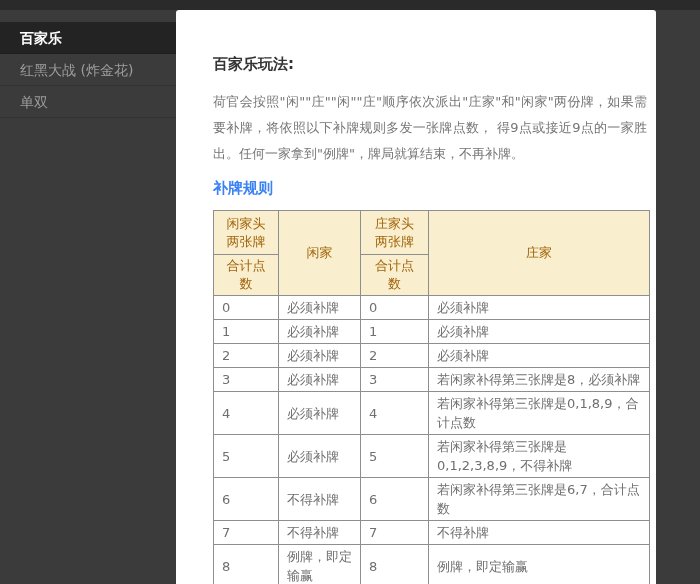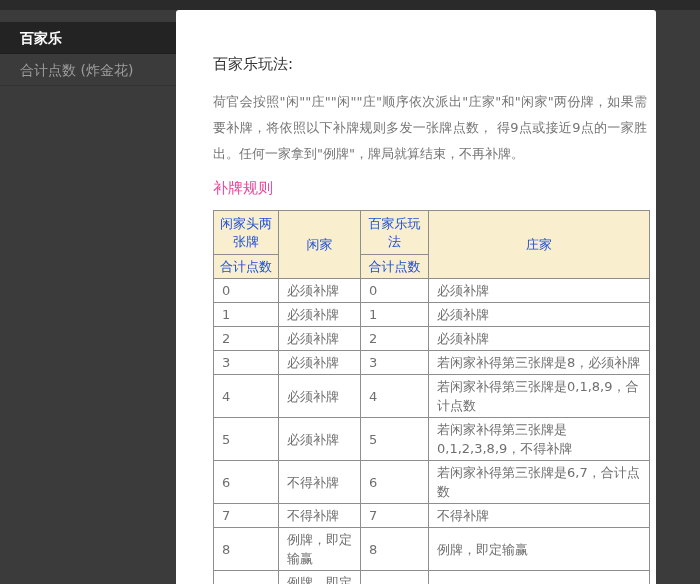--- a/index.html
+++ b/index.html
@@ -27,79 +27,80 @@
     background:#232323; color:#ffffff; font-weight:bold;
     border-bottom:1px solid #1e1e1e;
   }
   
   .panel {
     position:absolute; top:10px; left:176px; width:480px; height:574px;
     background:#ffffff; border-radius:3px 3px 0 0;
     padding:45px 6px 0 37px;
   }
   .page-title {
-    font-size:15px; font-weight:normal; color:#333333; margin-bottom:15px;
+    font-size:15px; font-weight:bold; color:#333333; margin-bottom:15px;
   }
   .intro {
     font-size:13px; color:#757575; line-height:26px;
     width:434px; margin-bottom:12px; text-align:justify;
   }
   .section-title {
-    font-size:15px; font-weight:normal; color:#ec4899; margin-bottom:12px;
+    font-size:15px; font-weight:bold; color:#3b82f6; margin-bottom:12px;
   }
   
   table.rules {
     border-collapse:collapse; table-layout:fixed; width:436px;
     font-size:13px; color:#6f6f6f;
   }
   table.rules th, table.rules td {
     border:1px solid #8e8e8e;
   }
   table.rules th {
-    background:#f9efcf; font-weight:normal; color:#1d4ed8;
-    text-align:center; padding:2px 5px; line-height:18px;
+    background:#f9efcf; font-weight:normal; color:#a16207;
+    text-align:center; padding:2px 12px; line-height:18px;
   }
   tr.hdr-top th.stacked { height:44px; }
   tr.hdr-bottom th { height:24px;font-family:Liberation Serif, serif; }
   table.rules td {
     padding:2px 8px; line-height:19px; height:21px;
     text-align:left; vertical-align:middle;
   }
   col.c1 { width:65px; }
   col.c2 { width:82px; }
   col.c3 { width:68px; }
   col.c4 { width:221px; }
 </style>
 </head>
 <body>
 
 <div class="topbar"></div>
 
 <nav class="sidebar">
   <div class="sidebar-item active">百家乐</div>
-  <div class="sidebar-item">合计点数 (炸金花)</div>
+  <div class="sidebar-item">红黑大战 (炸金花)</div>
+  <div class="sidebar-item">单双</div>
 </nav>
 
 <main class="panel">
   <h1 class="page-title">百家乐玩法:</h1>
   <p class="intro">荷官会按照"闲""庄""闲""庄"顺序依次派出"庄家"和"闲家"两份牌，如果需要补牌，将依照以下补牌规则多发一张牌点数， 得9点或接近9点的一家胜出。任何一家拿到"例牌"，牌局就算结束，不再补牌。</p>
   <h2 class="section-title">补牌规则</h2>
 
   <table class="rules">
     <colgroup>
         <col class="c1">
         <col class="c2">
         <col class="c3">
         <col class="c4">
       </colgroup>
     <tbody>
         <tr class="hdr-top">
       <th class="stacked">闲家头两张牌</th>
       <th rowspan="2">闲家</th>
-      <th class="stacked">百家乐玩法</th>
+      <th class="stacked">庄家头两张牌</th>
       <th rowspan="2">庄家</th>
     </tr>
     <tr class="hdr-bottom">
       <th>合计点数</th>
       <th>合计点数</th>
     </tr>
     <tr>
       <td>0</td>
       <td>必须补牌</td>
       <td>0</td>

